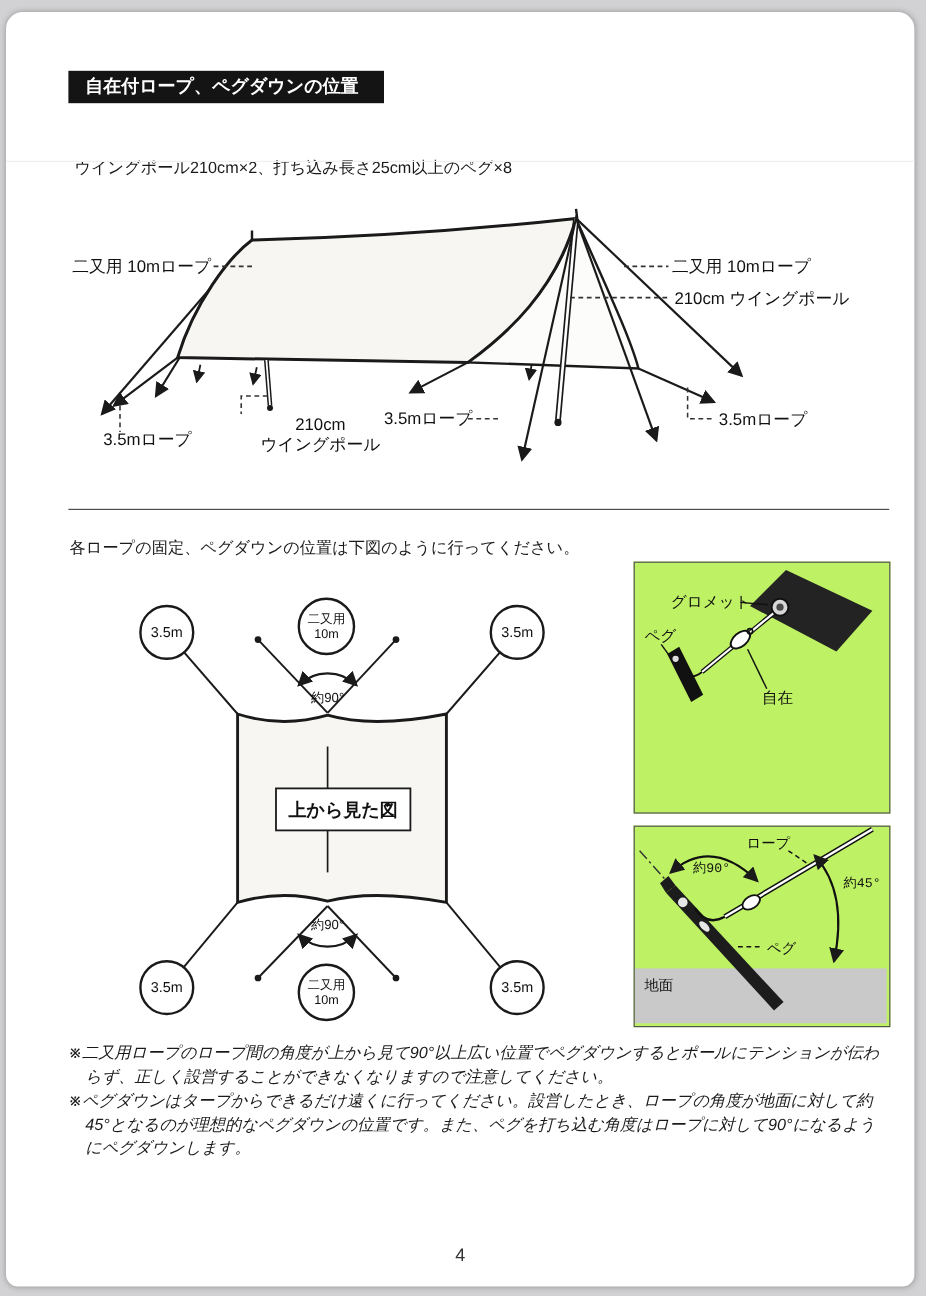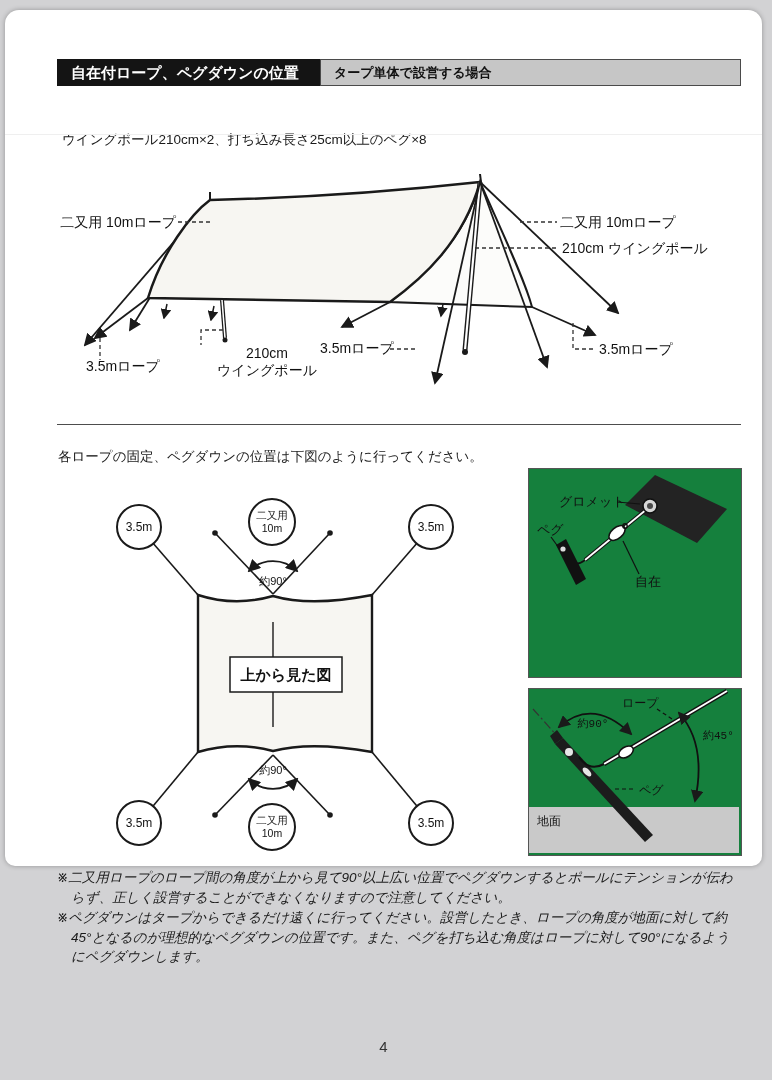--- a/index.html
+++ b/index.html
@@ -4,21 +4,21 @@
 <style>
   html,body{margin:0;padding:0;}
   body{
     width:772px;height:1080px;
     background:#d2d2d4;
     font-family:"Liberation Sans","DejaVu Sans",sans-serif;
     position:relative;overflow:hidden;
     color:#1a1a1a;
   }
   .card{
-    position:absolute;left:5px;top:10px;width:757px;height:856px;
+    position:absolute;left:5px;top:10px;width:757px;height:1062px;
     background:#ffffff;border-radius:14px 14px 10px 10px;
     box-shadow:0 0 5px rgba(0,0,0,.3);
   }
   .abs{position:absolute;}
   
   .hdr-black{
     left:52px;top:49px;width:263px;height:27px;
     background:#141414;color:#ffffff;
     font-size:15px;font-weight:bold;line-height:27px;
     padding-left:14px;box-sizing:border-box;white-space:nowrap;
@@ -27,21 +27,21 @@
     left:315px;top:49px;width:421px;height:27px;
     background:#c6c6c6;border:1px solid #4a4a4a;box-sizing:border-box;
     color:#111;font-size:13px;font-weight:bold;line-height:25px;
     padding-left:13px;white-space:nowrap;
   }
   .req-line{left:57px;top:91px;font-size:13.5px;white-space:nowrap;margin-top:30px;}
   .hairline{left:0;top:124px;width:757px;height:1px;background:#efefef;}
   .divider{left:52px;top:414px;width:684px;height:1px;background:#4d4d4d;}
   .instruction{left:53px;top:438px;font-size:13.5px;white-space:nowrap;}
   .panel{
-    border:1.5px solid #555;background:#15803d;box-sizing:border-box;
+    border:1.5px solid #555;background:#bef264;box-sizing:border-box;
   }
   .panel1{left:523px;top:458px;width:214px;height:210px;}
   .panel2{left:523px;top:678px;width:214px;height:168px;font-family:Liberation Mono, monospace;}
   .panel-caption{
     position:absolute;left:0;top:141px;width:100%;
     padding:2px 7px;box-sizing:border-box;
     font-size:12.5px;line-height:19px;color:#111;
   }
   .notes{left:52px;top:858px;width:684px;font-size:13.5px;line-height:19.5px;font-style:italic;}
   .notes p{margin:0 0 1px 0;padding-left:14px;text-indent:-14px;}
@@ -52,23 +52,20 @@
   .lbl12{font-size:12px;}
   .lbl11{font-size:11px;}
 </style>
 </head>
 <body>
 
 <div class="card">
 
   <div class="abs hdr-black">
     <span>自在付ロープ、ペグダウンの位置</span>
-  </div>
-  <div class="abs hdr-gray">
-    <span>タープ単体で設営する場合</span>
   </div>
 
   <div class="abs req-line">ウイングポール210cm×2、打ち込み長さ25cm以上のペグ×8</div>
   <div class="abs hairline"></div>
 
   <svg class="abs" style="left:28px;top:142px;" width="710" height="250" viewBox="0 0 710 250">
     <defs>
       <marker id="ah" viewBox="0 0 10 10" refX="8.5" refY="5" markerWidth="7" markerHeight="7" orient="auto-start-reverse">
         <path d="M0,0 L10,5 L0,10 z" fill="#1a1a1a"></path>
       </marker>

